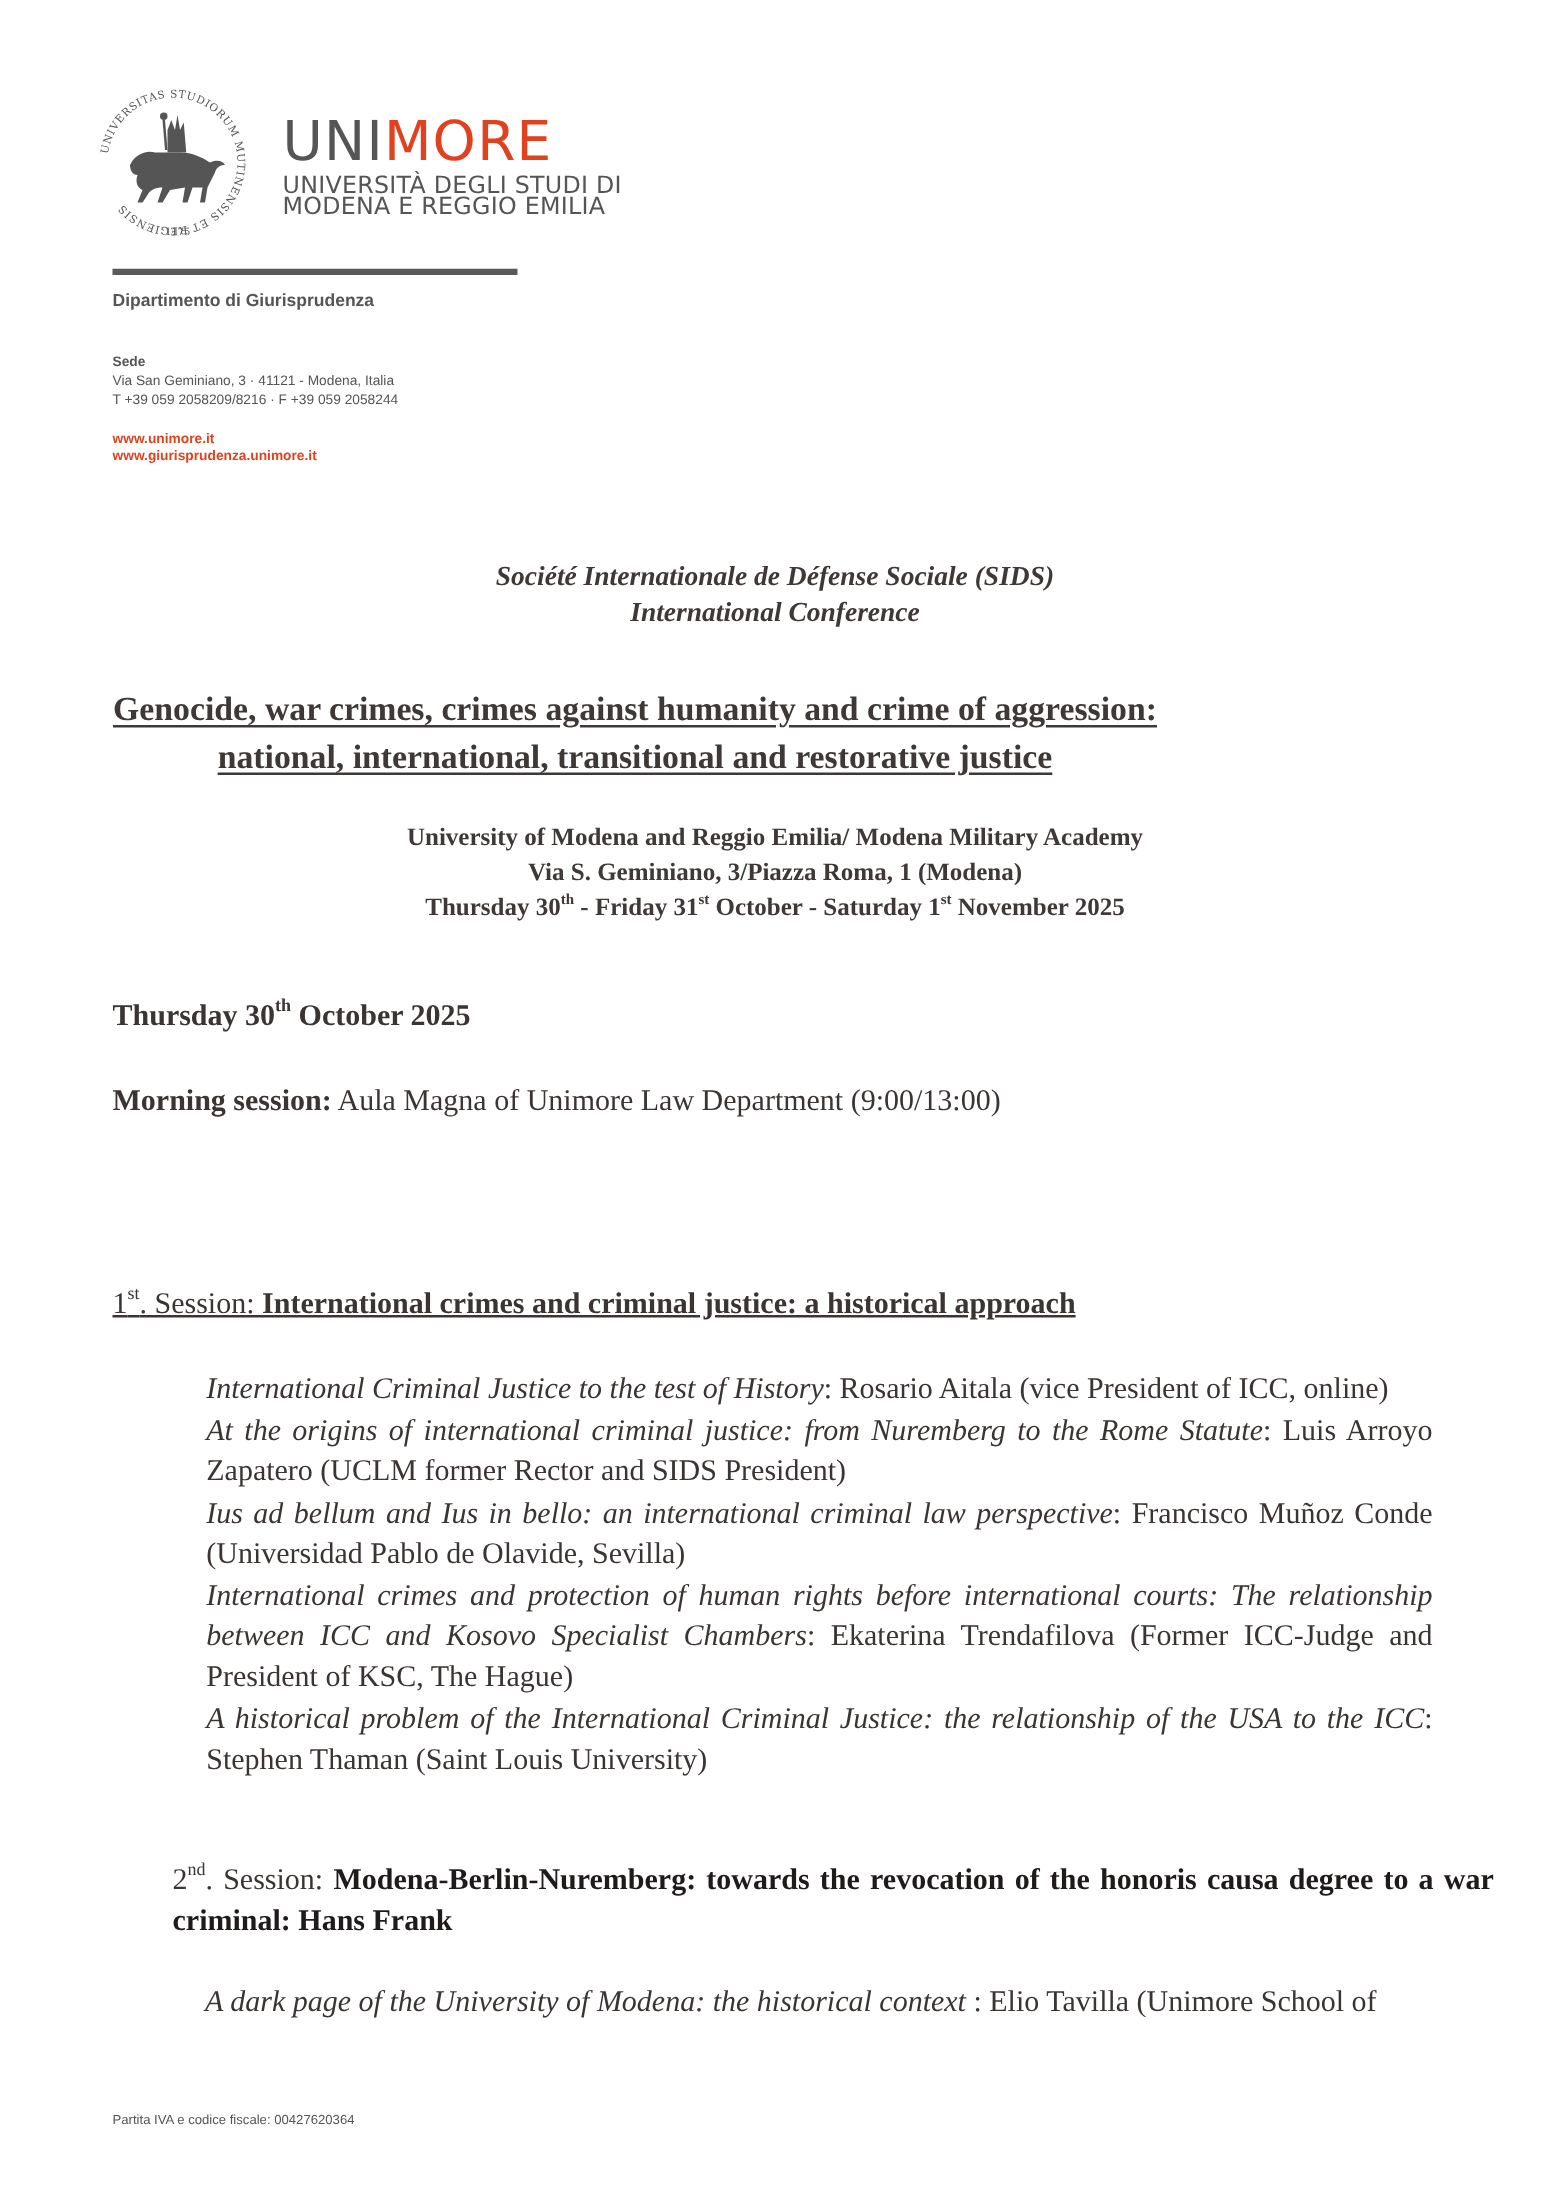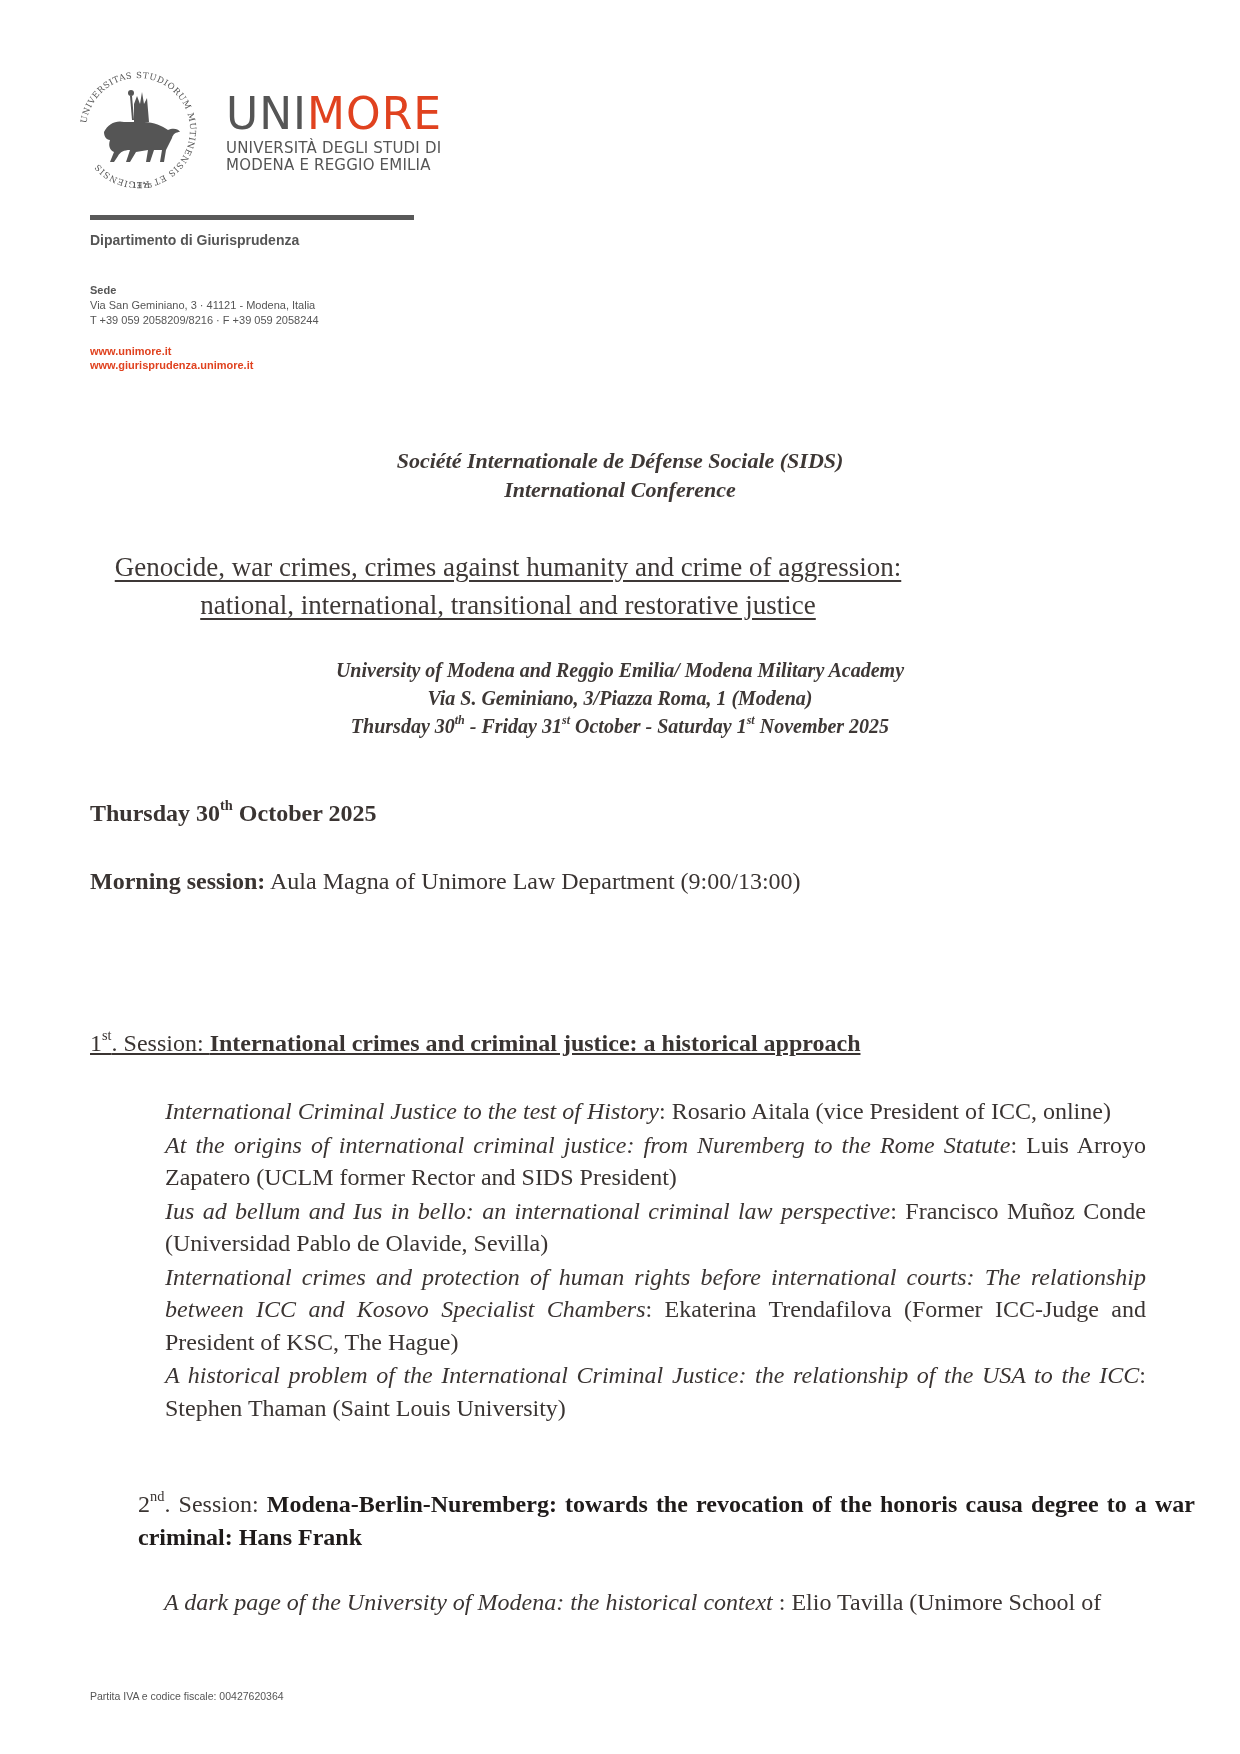--- a/index.html
+++ b/index.html
@@ -4,33 +4,33 @@
   <style>
     html, body { margin: 0; padding: 0; background: #ffffff; }
     body { width: 1240px; height: 1754px; position: relative; overflow: hidden; color: #3a3432; }
     .page { position: absolute; left: 0; top: 0; width: 1240px; height: 1754px; }
 
     
     .seal { position: absolute; left: 74px; top: 66px; width: 128px; height: 128px; }
     .brand { position: absolute; left: 226px; top: 92px; }
     .brand-name { font-family: "DejaVu Sans", sans-serif; font-size: 44px; letter-spacing: 1px; line-height: 44px; color: #555555; font-weight: normal; }
     .brand-name .accent { color: #e0421f; }
-    .brand-sub { font-family: "DejaVu Sans", sans-serif; font-size: 15px; line-height: 17px; color: #555555; margin-top: 4px; letter-spacing: 0.2px; }
+    .brand-sub { font-family: "DejaVu Sans", sans-serif; font-size: 19px; line-height: 17px; color: #555555; margin-top: 4px; letter-spacing: 0.2px; }
     .rule { position: absolute; left: 90px; top: 215px; width: 324px; height: 5px; background: #595959; }
     .dept { position: absolute; left: 90px; top: 232px; font-family: Liberation Sans, sans-serif; font-size: 14px; font-weight: bold; color: #555555; }
     .sede { position: absolute; left: 90px; top: 283px; font-family: "Liberation Sans", sans-serif; font-size: 11px; line-height: 15px; color: #555555; }
     .sede .sede-label { font-weight: bold; }
     .links { position: absolute; left: 90px; top: 344px; font-family: "Liberation Sans", sans-serif; font-size: 11px; line-height: 14px; font-weight: bold; color: #e0421f; }
 
     
     .serif { font-family: "Liberation Serif", serif; }
     .center { text-align: center; }
     .org { position: absolute; left: 0; width: 1240px; top: 446px; font-size: 22px; line-height: 29px; font-style: italic; font-weight: bold; color: #3e3836; }
-    .title { position: absolute; left: 0; width: 1016px; top: 548px; font-size: 27px; line-height: 38px; font-weight: normal; text-decoration: underline; text-underline-offset: 4px; color: #3e3836; }
-    .venue { position: absolute; left: 0; width: 1240px; top: 656px; font-size: 20px; line-height: 28px; font-weight: bold; color: #3e3836; font-style: italic; }
+    .title { position: absolute; left: 0; width: 1016px; top: 548px; font-size: 27px; line-height: 38px; font-weight: bold; text-decoration: underline; text-underline-offset: 4px; color: #3e3836; }
+    .venue { position: absolute; left: 0; width: 1240px; top: 656px; font-size: 20px; line-height: 28px; font-weight: bold; color: #3e3836; }
     sup { font-size: 60%; line-height: 0; position: relative; top: -0.15em; vertical-align: super; }
 
     .day { position: absolute; left: 90px; top: 800px; font-size: 24px; font-weight: bold; color: #3a3432; }
     .morning { position: absolute; left: 90px; top: 868px; font-size: 24px; color: #3a3432; }
     .morning b { font-weight: bold; }
     .greet { position: absolute; left: 90px; top: 932px; font-size: 24px; line-height: 32px; color: #3a3432; }
     .greet .chair { padding-left: 74px; }
     .session1 { position: absolute; left: 90px; top: 1030px; font-size: 24px; color: #3a3432; text-decoration: underline; }
     .session1 b { font-weight: bold; }
 

